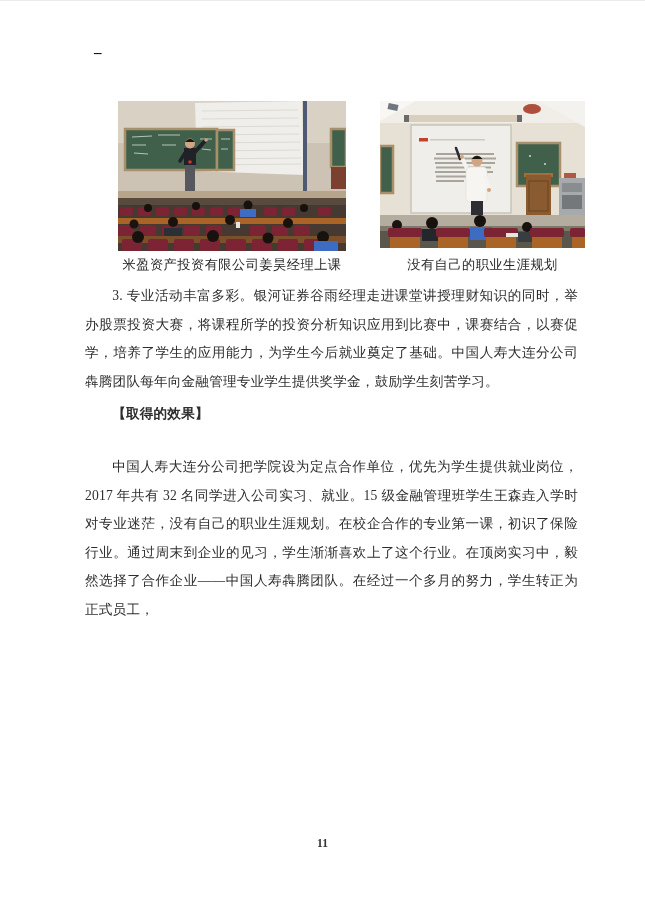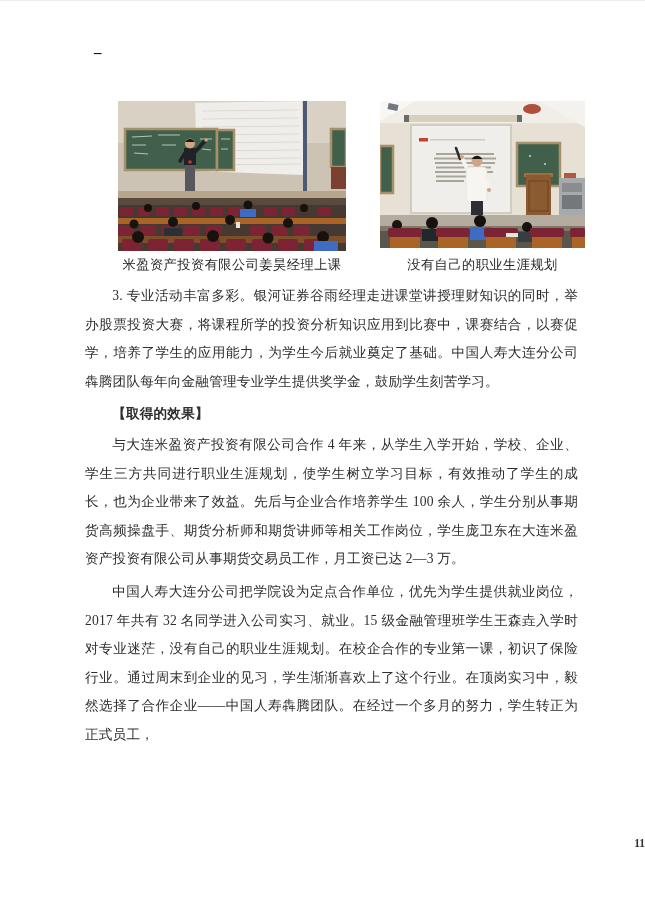--- a/index.html
+++ b/index.html
@@ -29,27 +29,27 @@
   .text-block{
     position:absolute;left:85px;top:281px;width:493px;
     text-align:justify;
   }
   .text-block p{
     margin:0 0 4px 0;
     font-size:13.6px;line-height:28.6px;
     text-indent:2em;letter-spacing:0.2px;
   }
   .section-header{
-    margin:2px 0 2px 0;
+    margin:2px 0 24px 0;
     font-size:13.6px;line-height:28.6px;
     font-weight:bold;text-indent:2em;letter-spacing:0.2px;
   }
   .page-number{
     position:absolute;left:0;right:0;top:836px;
-    text-align:right;font-size:11.5px;font-weight:bold;color:#333;
+    text-align:center;font-size:11.5px;font-weight:bold;color:#333;
   }
   
   .f-wall-l{fill:var(--wall-left,#cdc3b4);}
   .f-wall-r{fill:var(--wall-right,#e7e1d5);}
   .f-board{fill:var(--chalkboard-green,#41604b);stroke:var(--board-frame-tan,#a8906a);stroke-width:2.5;}
   .f-screen{fill:var(--screen-white,#efeeea);}
   .f-chair{fill:var(--chair-maroon,#7c2433);}
   .f-wood{fill:var(--desk-wood,#aa6526);}
   .f-skin{fill:var(--skin,#d0a585);}
   .f-shirt{fill:var(--shirt-white,#f6f5f1);}
@@ -242,19 +242,18 @@
       <rect x="126" y="132" width="12" height="4" fill="#e9e5dc"></rect>
     </svg>
   </figure>
 
   <div class="caption caption-left">米盈资产投资有限公司姜昊经理上课</div>
   <div class="caption caption-right">没有自己的职业生涯规划</div>
 
   <main class="text-block">
     <p>3. 专业活动丰富多彩。银河证券谷雨经理走进课堂讲授理财知识的同时，举办股票投资大赛，将课程所学的投资分析知识应用到比赛中，课赛结合，以赛促学，培养了学生的应用能力，为学生今后就业奠定了基础。中国人寿大连分公司犇腾团队每年向金融管理专业学生提供奖学金，鼓励学生刻苦学习。</p>
     <h3 class="section-header">【取得的效果】</h3>
-    <p>与大连米盈资产投资有限公司合作 4 年来，从学生入学开始，学校、企业、学生三方共同进行职业生涯规划，使学生树立学习目标，有效推动了学生的成长，也为企业带来了效益。先后与企业合作培养学生 100 余人，学生分别从事期货高频操盘手、期货分析师和期货讲师等相关工作岗位，学生庞卫东在大连米盈资产投资有限公司从事期货交易员工作，月工资已达 2—3 万。</p>
     <p>中国人寿大连分公司把学院设为定点合作单位，优先为学生提供就业岗位，2017 年共有 32 名同学进入公司实习、就业。15 级金融管理班学生王森垚入学时对专业迷茫，没有自己的职业生涯规划。在校企合作的专业第一课，初识了保险行业。通过周末到企业的见习，学生渐渐喜欢上了这个行业。在顶岗实习中，毅然选择了合作企业——中国人寿犇腾团队。在经过一个多月的努力，学生转正为正式员工，</p>
   </main>
 
   <div class="page-number">11</div>
 
 </div>
 
 </body></html>

